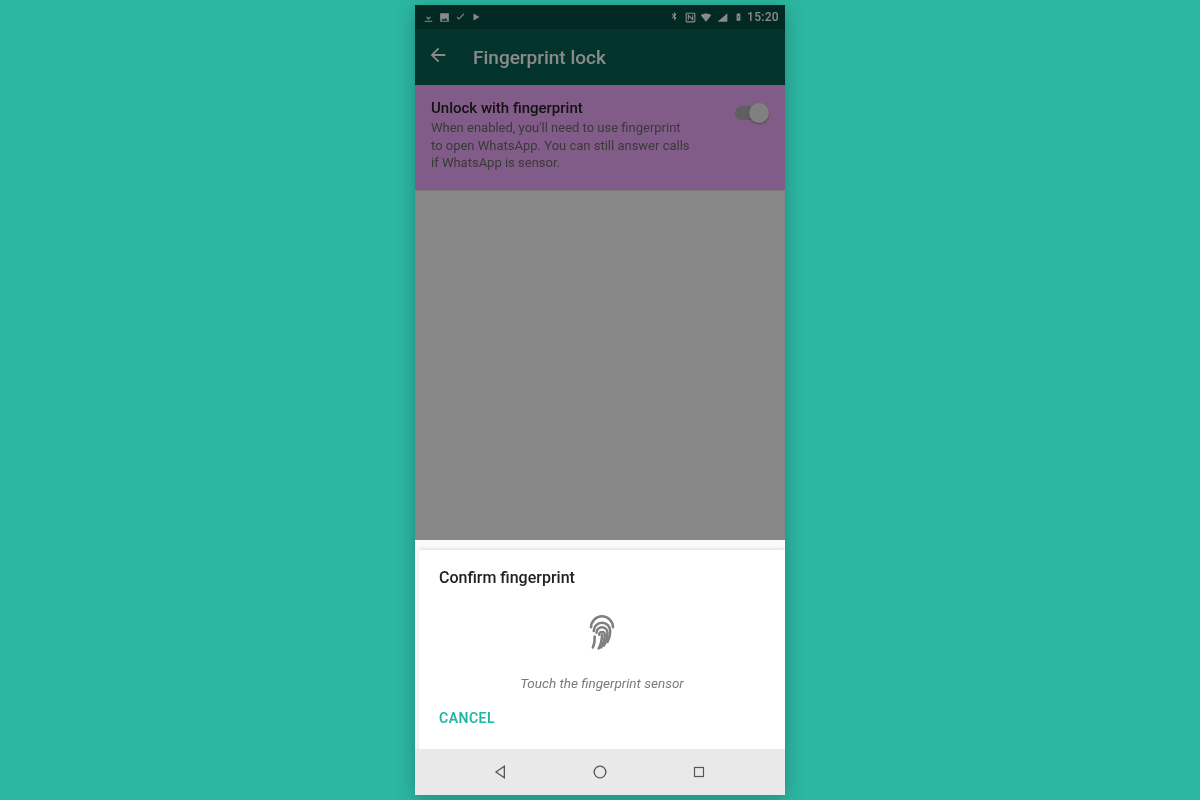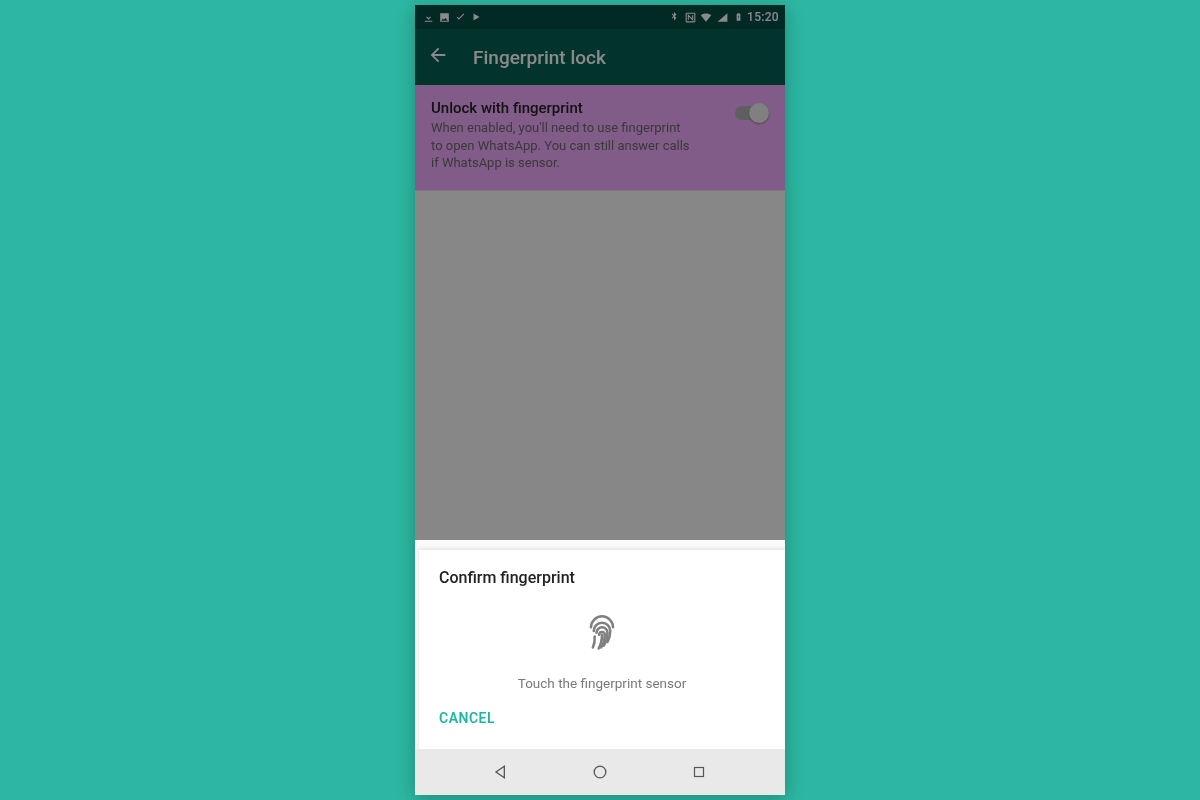--- a/index.html
+++ b/index.html
@@ -78,21 +78,21 @@
     top: 535px;
     height: 210px;
     background: #fff;
     padding: 18px 20px 10px 20px;
     display: flex;
     flex-direction: column;
     box-shadow: 0 -1px 4px rgba(0,0,0,0.12);
     margin-top: 10px;
   }
   .sheet-title { font-size: 16px; color: #222; font-weight: 500; margin-bottom: 22px; }
-  .sheet-body { flex: 1; display: flex; flex-direction: column; align-items: center; justify-content: flex-start; gap: 18px; }
+  .sheet-body { flex: 1; display: flex; flex-direction: column; align-items: center; justify-content: flex-start; gap: 18px; font-style: italic; }
   .fp-icon { width: 44px; height: 44px; color: #808080; }
   .sheet-instruction { font-size: 13.5px; color: #7a7a7a; }
   .sheet-actions { height: 40px; display: flex; align-items: flex-start; }
   .sheet-cancel { font-size: 14px; font-weight: 600; letter-spacing: 0.5px; color: #1db6a0; }
 
   
   .navbar {
     position: absolute;
     left: 0; right: 0; bottom: 0;
     height: 46px;

